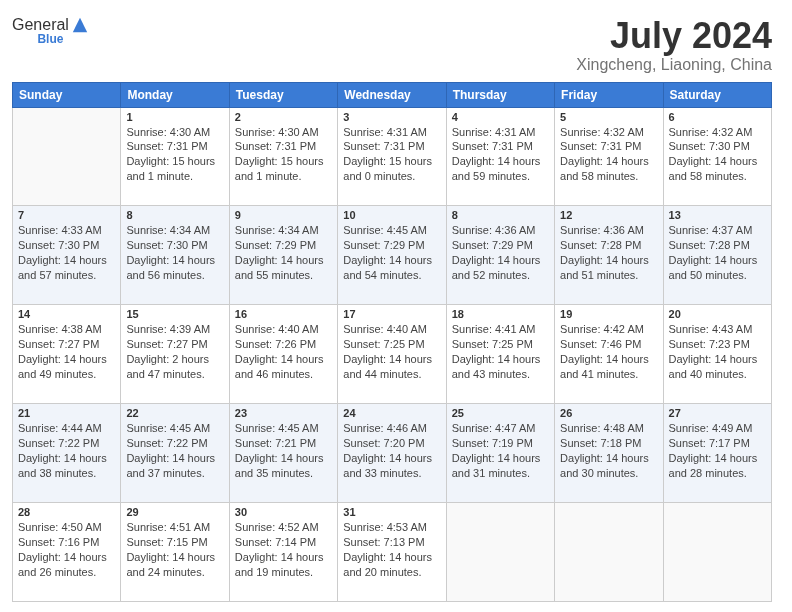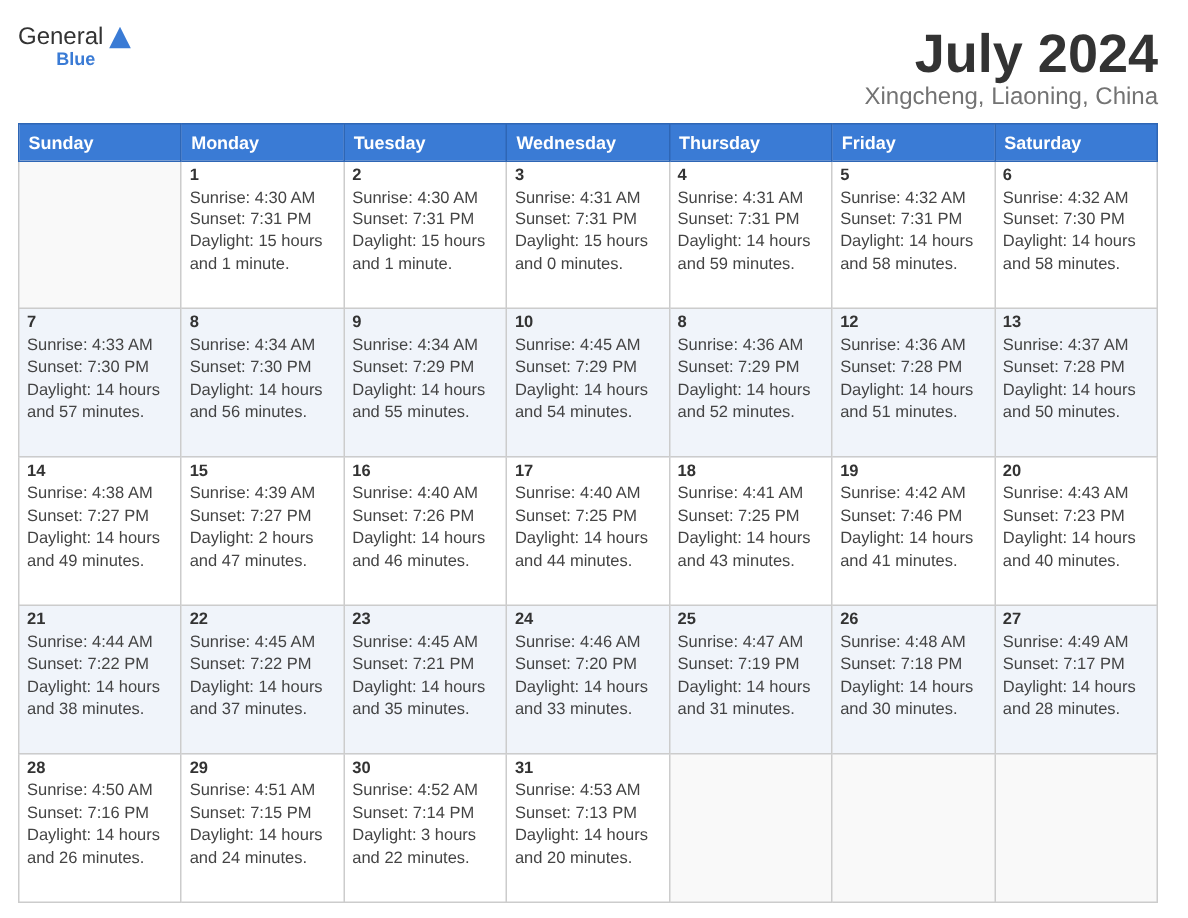--- a/index.html
+++ b/index.html
@@ -248,21 +248,21 @@
           <td>
             <div class="day-num">28</div>
             <div class="cell-detail"><span>Sunrise: 4:50 AM</span><br><span>Sunset: 7:16 PM</span><br><span>Daylight: 14 hours and 26 minutes.</span></div>
           </td>
           <td>
             <div class="day-num">29</div>
             <div class="cell-detail"><span>Sunrise: 4:51 AM</span><br><span>Sunset: 7:15 PM</span><br><span>Daylight: 14 hours and 24 minutes.</span></div>
           </td>
           <td>
             <div class="day-num">30</div>
-            <div class="cell-detail"><span>Sunrise: 4:52 AM</span><br><span>Sunset: 7:14 PM</span><br><span>Daylight: 3 hours and 22 minutes.</span></div>
+            <div class="cell-detail"><span>Sunrise: 4:52 AM</span><br><span>Sunset: 7:14 PM</span><br><span>Daylight: 14 hours and 19 minutes.</span></div>
           </td>
           <td>
             <div class="day-num">31</div>
             <div class="cell-detail"><span>Sunrise: 4:53 AM</span><br><span>Sunset: 7:13 PM</span><br><span>Daylight: 14 hours and 20 minutes.</span></div>
           </td>
           <td class="empty-cell"></td>
           <td class="empty-cell"></td>
           <td class="empty-cell"></td>
         </tr>
       </tbody>

